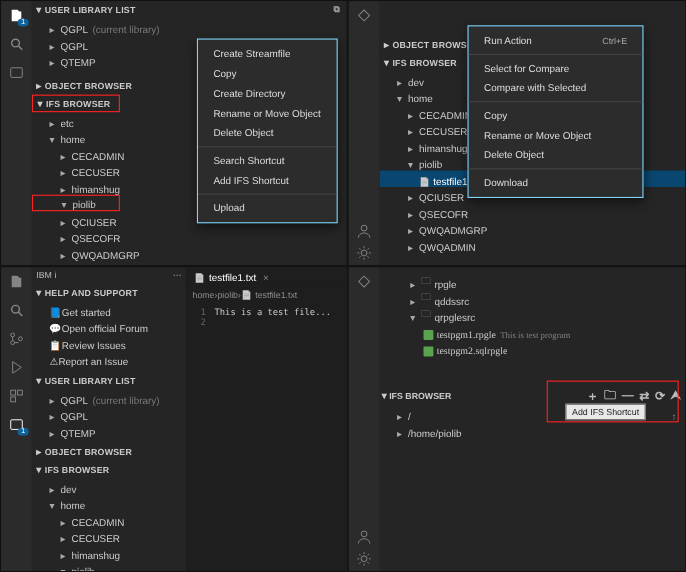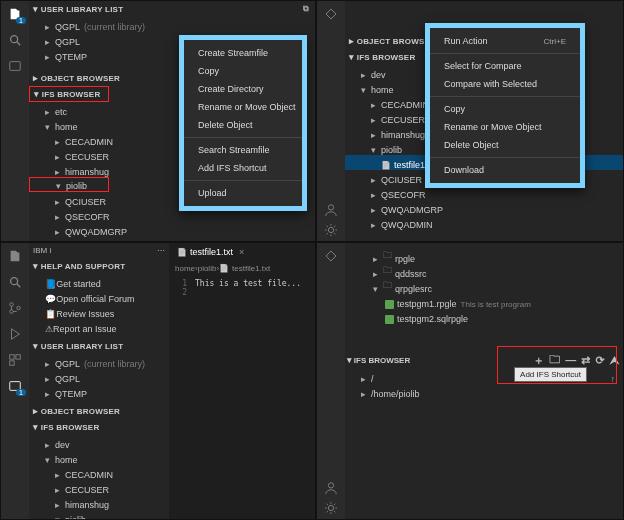--- a/index.html
+++ b/index.html
@@ -79,21 +79,21 @@
   .chev { display:inline-block; }
   .chev.down::before { content: "▾"; font-size:9px;}
   .chev.right::before { content: "▸"; font-size:9px;}
   .file-icon::before { content: "📄"; font-size:8px; margin-right:3px; filter: grayscale(1) brightness(0.8); }
   .src-icon { width:9px;height:9px;background:#5aa34e;display:inline-block;margin-right:3px;border-radius:1px;}
   .red-box { border: 1.5px solid #f22; }
 
   .ctxmenu {
     position: absolute;
     background: #2c2c2c;
-    border: 5px solid #7dd3fc;
+    border: 1px solid #7dd3fc;
     box-shadow: 0 4px 10px rgba(0,0,0,0.6);
     padding: 4px 0;
     font-size: 9px;
     color: #ddd;
   }
   .ctxmenu .mi {
     height: 18px;
     display: flex; align-items: center;
     padding: 0 14px;
     white-space: nowrap;
@@ -123,21 +123,21 @@
   .gutter { display:inline-block; width:14px; text-align:right; color:#666; margin-right:8px;}
   .line { white-space: pre;}
 
   
   .br-top {
     position:absolute; top:0; left:28px; right:0;
     padding:6px 6px 0 6px;
   }
   .br-tree .tree-item { padding-left:22px; }
   .br-tree .tree-item.depth2 { padding-left:34px; }
-  .member { color:#ccc; }
+  .member { color:#ccc;font-family:Liberation Serif, serif; }
   .member .desc { color:#808080; margin-left:4px; font-size:8px;}
 
   .ifs-browser-hdr {
     display:flex; align-items:center; justify-content:space-between;
     height:18px; padding:0 4px 0 2px;
     font-size:8px; font-weight:600; text-transform:uppercase;
   }
   .toolbar { display:flex; gap:5px; align-items:center; }
   .toolbar span { color:#bbb; font-size:11px; cursor:pointer;}
   .tooltip {
@@ -264,21 +264,21 @@
           <span>Create Directory</span>
         </div>
       <div class="mi">
           <span>Rename or Move Object</span>
         </div>
       <div class="mi">
           <span>Delete Object</span>
         </div>
       <div class="sep"></div>
       <div class="mi">
-          <span>Search Streamfile</span>
+          <span>Search Shortcut</span>
         </div>
       <div class="mi">
           <span>Add IFS Shortcut</span>
         </div>
       <div class="sep"></div>
       <div class="mi">
           <span>Upload</span>
         </div>
     </div>
   </div>

